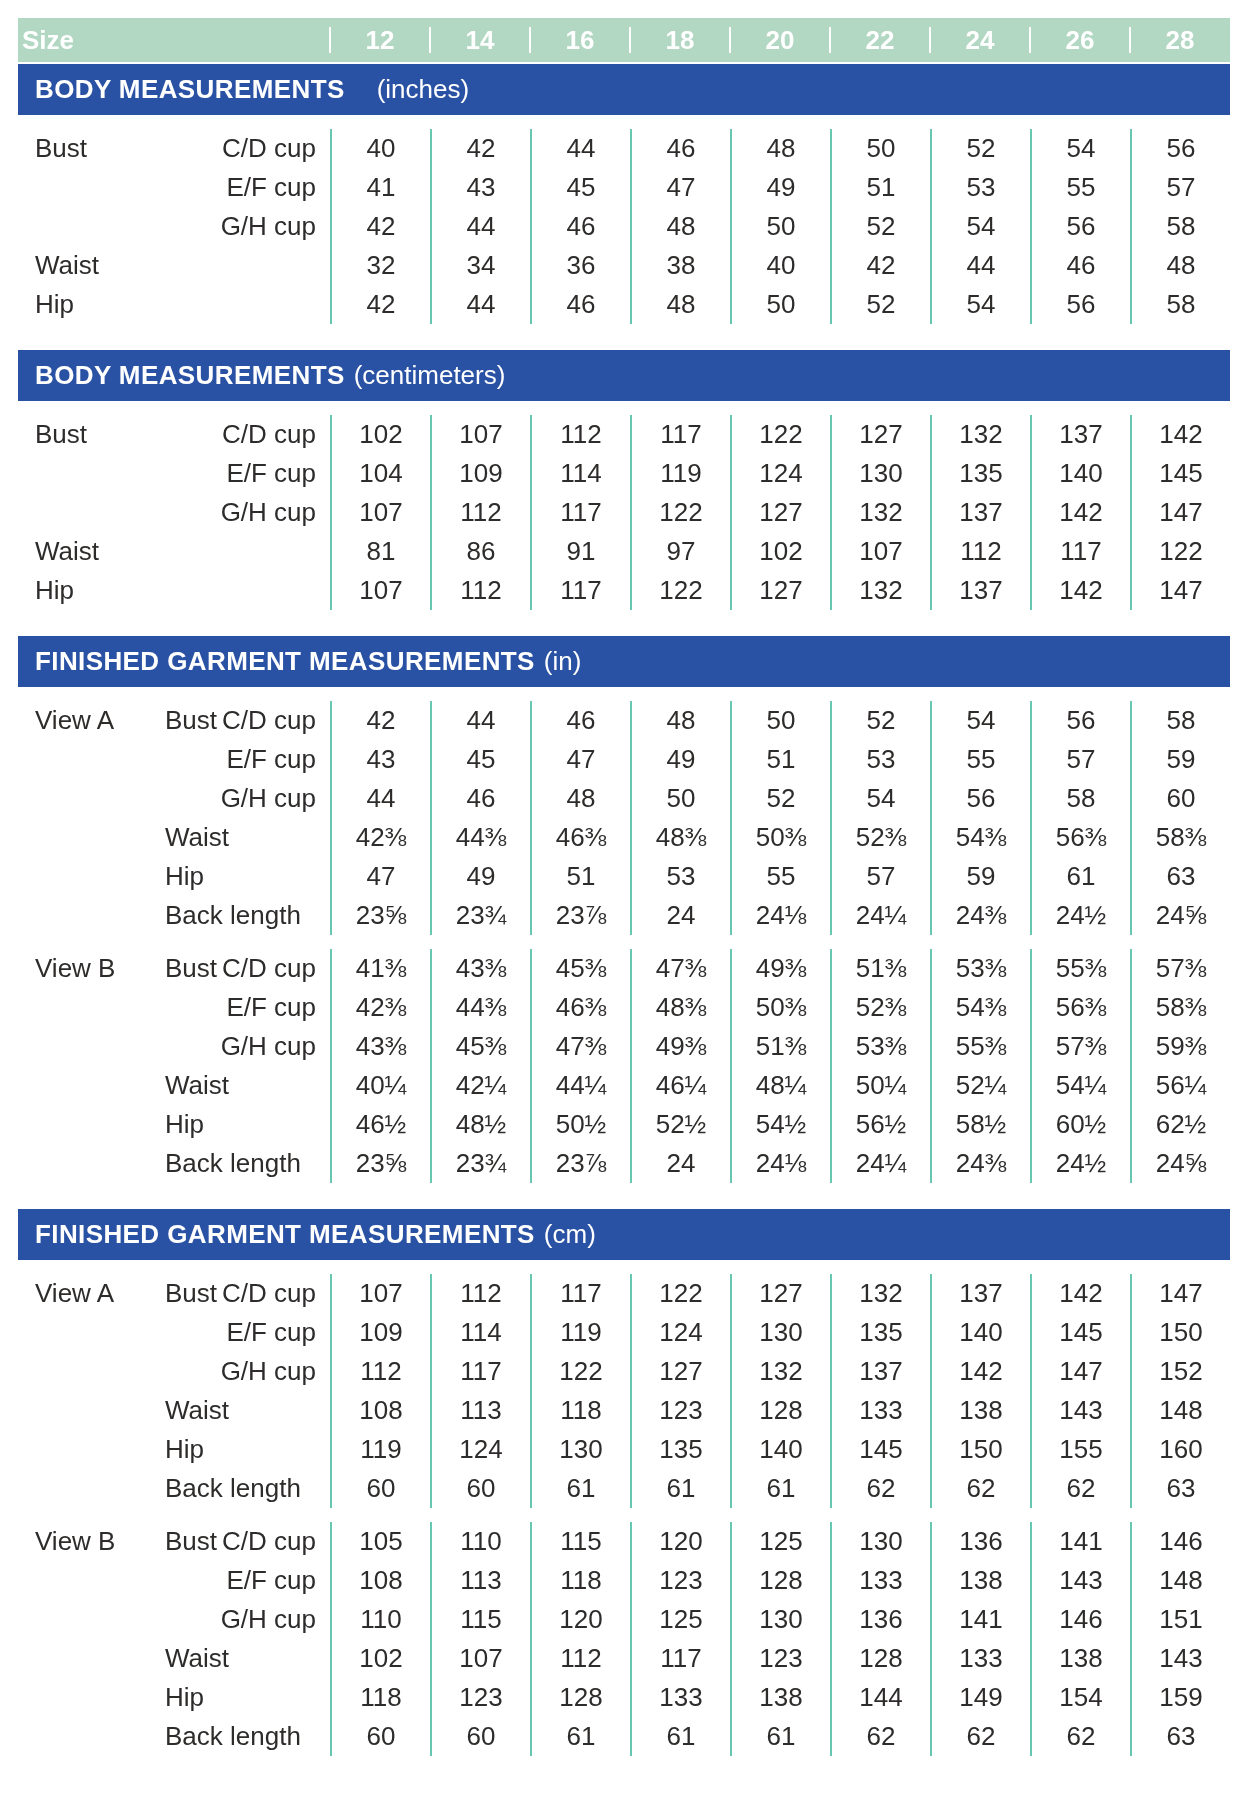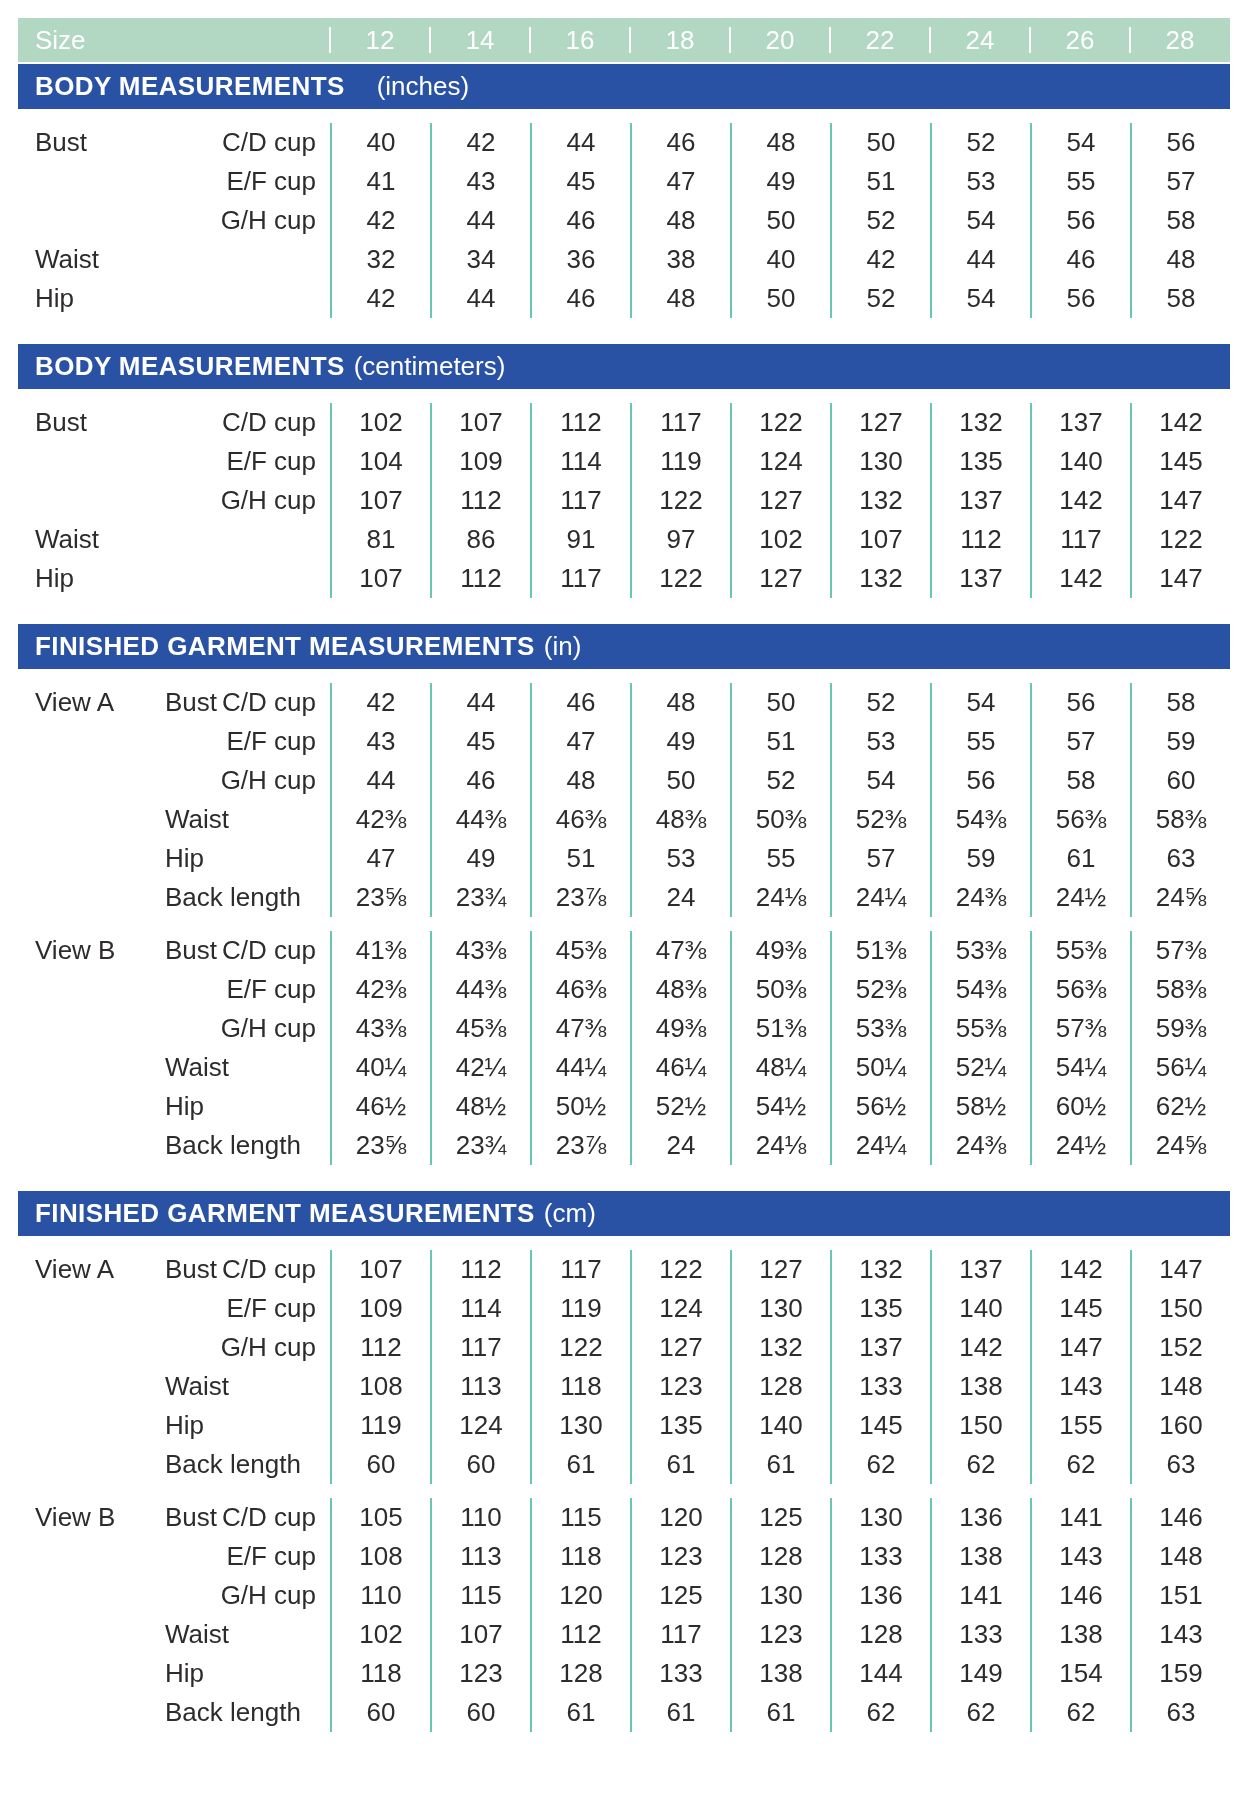--- a/index.html
+++ b/index.html
@@ -29,46 +29,46 @@
   
   .size-bar {
     display: grid;
     grid-template-columns: 312px repeat(9, 1fr);
     height: 44px;
     background: var(--mint);
     align-items: center;
   }
   .size-label {
     color: var(--white);
-    font-weight: normal;
+    font-weight: bold;
     font-size: 26px;
-    padding-left: 17px;
+    padding-left: 4px;
   }
   .size-cell {
     position: relative;
     height: 44px;
     line-height: 44px;
     text-align: center;
     color: var(--white);
-    font-weight: normal;
+    font-weight: bold;
     font-size: 26px;
   }
   .size-cell::before {
     content: "";
     position: absolute;
     left: -1px;
     top: 9px;
     bottom: 9px;
     width: 2px;
     background: var(--white);
   }
 
   
   .section-bar {
-    height: 45px;
+    height: 51px;
     background: var(--blue);
     color: var(--white);
     display: flex;
     align-items: center;
     padding-left: 17px;
     font-size: 26px;
     margin-top: 26px;
   }
   .sections > .section-bar:first-child { margin-top: 2px; }
   .section-title { font-weight: bold; letter-spacing: 0.4px; }

